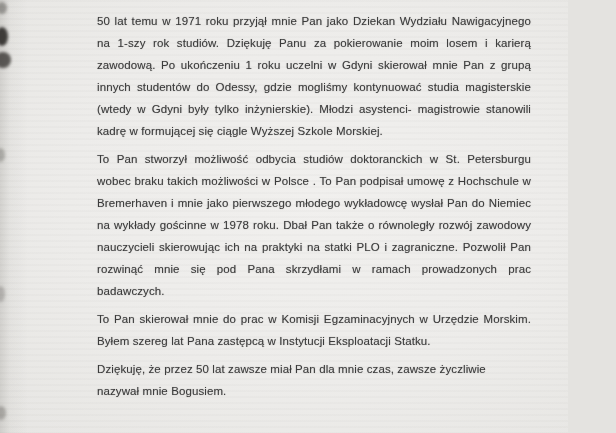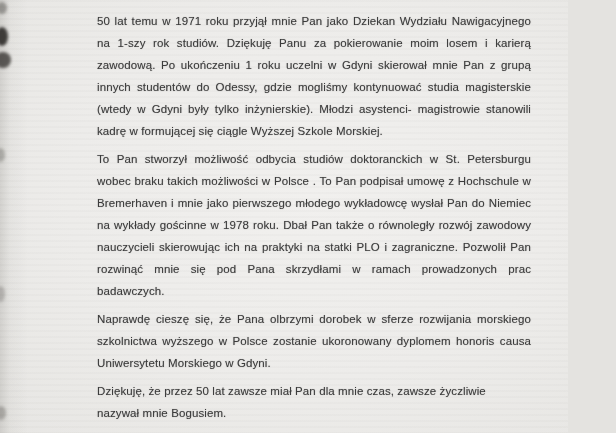--- a/index.html
+++ b/index.html
@@ -66,17 +66,17 @@
   <div class="smudge smudge-1"></div>
   <div class="smudge smudge-2"></div>
   <div class="smudge smudge-3"></div>
   <div class="smudge smudge-4"></div>
   <div class="smudge smudge-5"></div>
   <div class="smudge smudge-6"></div>
 
   <div class="letter-body">
     <p>50 lat temu  w 1971 roku przyjął mnie Pan jako Dziekan Wydziału Nawigacyjnego na 1-szy rok studiów. Dziękuję Panu za pokierowanie moim losem i karierą zawodową. Po ukończeniu 1 roku uczelni  w Gdyni skierował mnie Pan z grupą innych studentów do Odessy, gdzie mogliśmy kontynuować studia magisterskie (wtedy w Gdyni były tylko  inżynierskie). Młodzi asystenci- magistrowie stanowili kadrę w formującej się ciągle Wyższej Szkole Morskiej.</p>
     <p>To Pan stworzył możliwość odbycia studiów doktoranckich w St. Petersburgu wobec braku takich możliwości  w Polsce . To Pan podpisał umowę z Hochschule w Bremerhaven i mnie  jako pierwszego młodego wykładowcę wysłał Pan do Niemiec na wykłady gościnne w 1978 roku. Dbał Pan także o równoległy rozwój  zawodowy nauczycieli skierowując ich  na praktyki na statki PLO i zagraniczne. Pozwolił Pan rozwinąć mnie się pod Pana skrzydłami w ramach prowadzonych prac badawczych.</p>
-    <p>Naprawdę cieszę się, że Pana olbrzymi dorobek w sferze rozwijania morskiego szkolnictwa wyższego w Polsce zostanie  ukoronowany dyplomem honoris causa Uniwersytetu Morskiego w Gdyni.</p>
+    <p>To Pan skierował mnie do prac w Komisji Egzaminacyjnych w Urzędzie Morskim.  Byłem szereg lat Pana zastępcą w Instytucji Eksploatacji Statku.</p>
     <p>Dziękuję, że przez 50 lat zawsze  miał Pan  dla mnie czas, zawsze życzliwie nazywał mnie Bogusiem.</p>
 
   </div>
 </div>
 
 </body></html>

